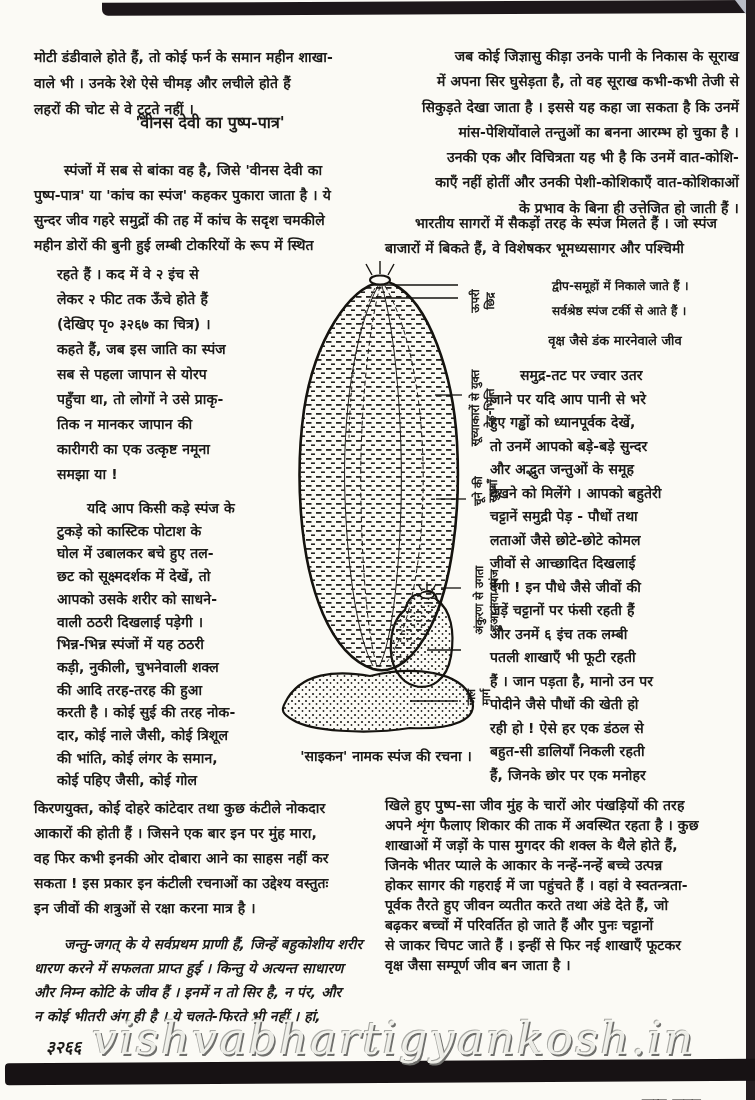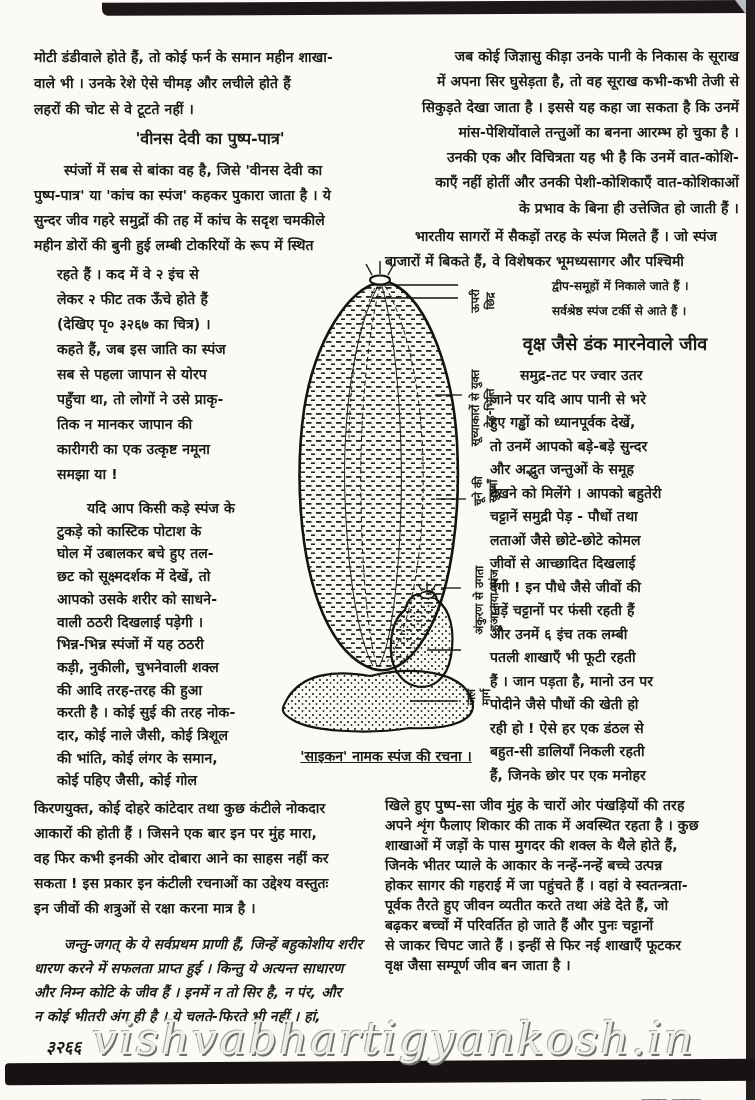--- a/index.html
+++ b/index.html
@@ -17,21 +17,21 @@
   
   .tb{position:absolute;white-space:pre-line;font-size:14px;font-weight:600;letter-spacing:.1px;}
   .wide-l{left:34px;width:348px;}
   .wide-r{left:385px;width:354px;}
   .narrow-l{left:34px;width:240px;margin-left:23px;}
   .narrow-r{left:490px;width:248px;}
   .heading{position:absolute;font-weight:700;font-size:16px;text-align:center;white-space:nowrap;}
   
   .fig-svg{position:absolute;left:255px;top:258px;}
   .fig-label{position:absolute;transform:rotate(-90deg);white-space:pre-line;text-align:center;font-size:11.5px;line-height:15px;font-weight:600;}
-  .fig-caption{position:absolute;left:252px;top:746px;width:268px;text-align:center;font-size:14px;font-weight:600;text-decoration:underline;}
+  .fig-caption{position:absolute;left:252px;top:746px;width:268px;text-align:center;font-size:14px;font-weight:600;}
   
   .page-num{position:absolute;left:46px;top:1035px;font-size:17px;font-weight:700;font-style:italic;}
   .running-title{position:absolute;left:642px;top:1093px;font-size:15px;font-weight:700;}
   .watermark{
     position:absolute;left:92px;top:1012px;width:560px;text-align:center;
     font-family:"DejaVu Serif","Liberation Serif",serif;font-style:italic;
     font-size:45px;letter-spacing:2px;color:rgba(250,249,244,0.9);
     text-shadow:1.5px 1.5px 0 #6f6f6c,-1px -1px 0 #a9a9a4;
   }
 </style>
@@ -39,21 +39,21 @@
 <body>
 
 <div class="bar-top"></div>
 <div class="corner-curl"></div>
 <div class="bar-right"></div>
 <div class="bar-bottom"></div>
 
 <div class="tb wide-l" style="top:44px;line-height:26px;">मोटी डंडीवाले होते हैं, तो कोई फर्न के समान महीन शाखा-
 वाले भी । उनके रेशे ऐसे चीमड़ और लचीले होते हैं
 लहरों की चोट से वे टूटते नहीं ।</div>
-<div class="heading" style="left:70px;top:127px;width:280px;text-align:center;">'वीनस देवी का पुष्प-पात्र'</div>
+<div class="heading" style="left:70px;top:111px;width:280px;text-align:center;">'वीनस देवी का पुष्प-पात्र'</div>
 <div class="tb wide-l" style="top:158px;line-height:25px;text-indent:30px;">स्पंजों में सब से बांका वह है, जिसे 'वीनस देवी का
 पुष्प-पात्र' या 'कांच का स्पंज' कहकर पुकारा जाता है । ये
 सुन्दर जीव गहरे समुद्रों की तह में कांच के सदृश चमकीले
 महीन डोरों की बुनी हुई लम्बी टोकरियों के रूप में स्थित</div>
 <div class="tb narrow-l" style="top:262px;line-height:25px;">रहते हैं । कद में वे २ इंच से
 लेकर २ फीट तक ऊँचे होते हैं
 (देखिए पृ० ३२६७ का चित्र) ।
 कहते हैं, जब इस जाति का स्पंज
 सब से पहला जापान से योरप
 पहुँचा था, तो लोगों ने उसे प्राकृ-
@@ -83,25 +83,25 @@
 और निम्न कोटि के जीव हैं । इनमें न तो सिर है, न पंर, और
 न कोई भीतरी अंग ही है । ये चलते-फिरते भी नहीं । हां,</div>
 
 <div class="tb wide-r" style="top:44px;line-height:25.3px;text-align:right;">जब कोई जिज्ञासु कीड़ा उनके पानी के निकास के सूराख
 में अपना सिर घुसेड़ता है, तो वह सूराख कभी-कभी तेजी से
 सिकुड़ते देखा जाता है । इससे यह कहा जा सकता है कि उनमें
 मांस-पेशियोंवाले तन्तुओं का बनना आरम्भ हो चुका है ।
 उनकी एक और विचित्रता यह भी है कि उनमें वात-कोशि-
 काएँ नहीं होतीं और उनकी पेशी-कोशिकाएँ वात-कोशिकाओं
 के प्रभाव के बिना ही उत्तेजित हो जाती हैं ।</div>
-<div class="tb wide-r" style="top:224px;line-height:25px;text-indent:30px;">भारतीय सागरों में सैकड़ों तरह के स्पंज मिलते हैं । जो स्पंज
+<div class="tb wide-r" style="top:211px;line-height:25px;text-indent:30px;">भारतीय सागरों में सैकड़ों तरह के स्पंज मिलते हैं । जो स्पंज
 बाजारों में बिकते हैं, वे विशेषकर भूमध्यसागर और पश्चिमी</div>
 <div class="tb" style="left:552px;top:274px;width:190px;line-height:25px;font-size:12px;">द्वीप-समूहों में निकाले जाते हैं ।
 सर्वश्रेष्ठ स्पंज टर्की से आते हैं ।</div>
-<div class="heading" style="left:500px;top:331px;width:230px;font-size:18px;">वृक्ष जैसे डंक मारनेवाले जीव</div>
+<div class="heading" style="left:500px;top:331px;width:230px;font-size:13px;">वृक्ष जैसे डंक मारनेवाले जीव</div>
 <div class="tb narrow-r" style="top:364px;line-height:23.5px;text-indent:30px;">समुद्र-तट पर ज्वार उतर
 जाने पर यदि आप पानी से भरे
 हुए गड्ढों को ध्यानपूर्वक देखें,
 तो उनमें आपको बड़े-बड़े सुन्दर
 और अद्भुत जन्तुओं के समूह
 देखने को मिलेंगे । आपको बहुतेरी
 चट्टानें समुद्री पेड़ - पौधों तथा
 लताओं जैसे छोटे-छोटे कोमल
 जीवों से आच्छादित दिखलाई
 देंगी ! इन पौधे जैसे जीवों की

